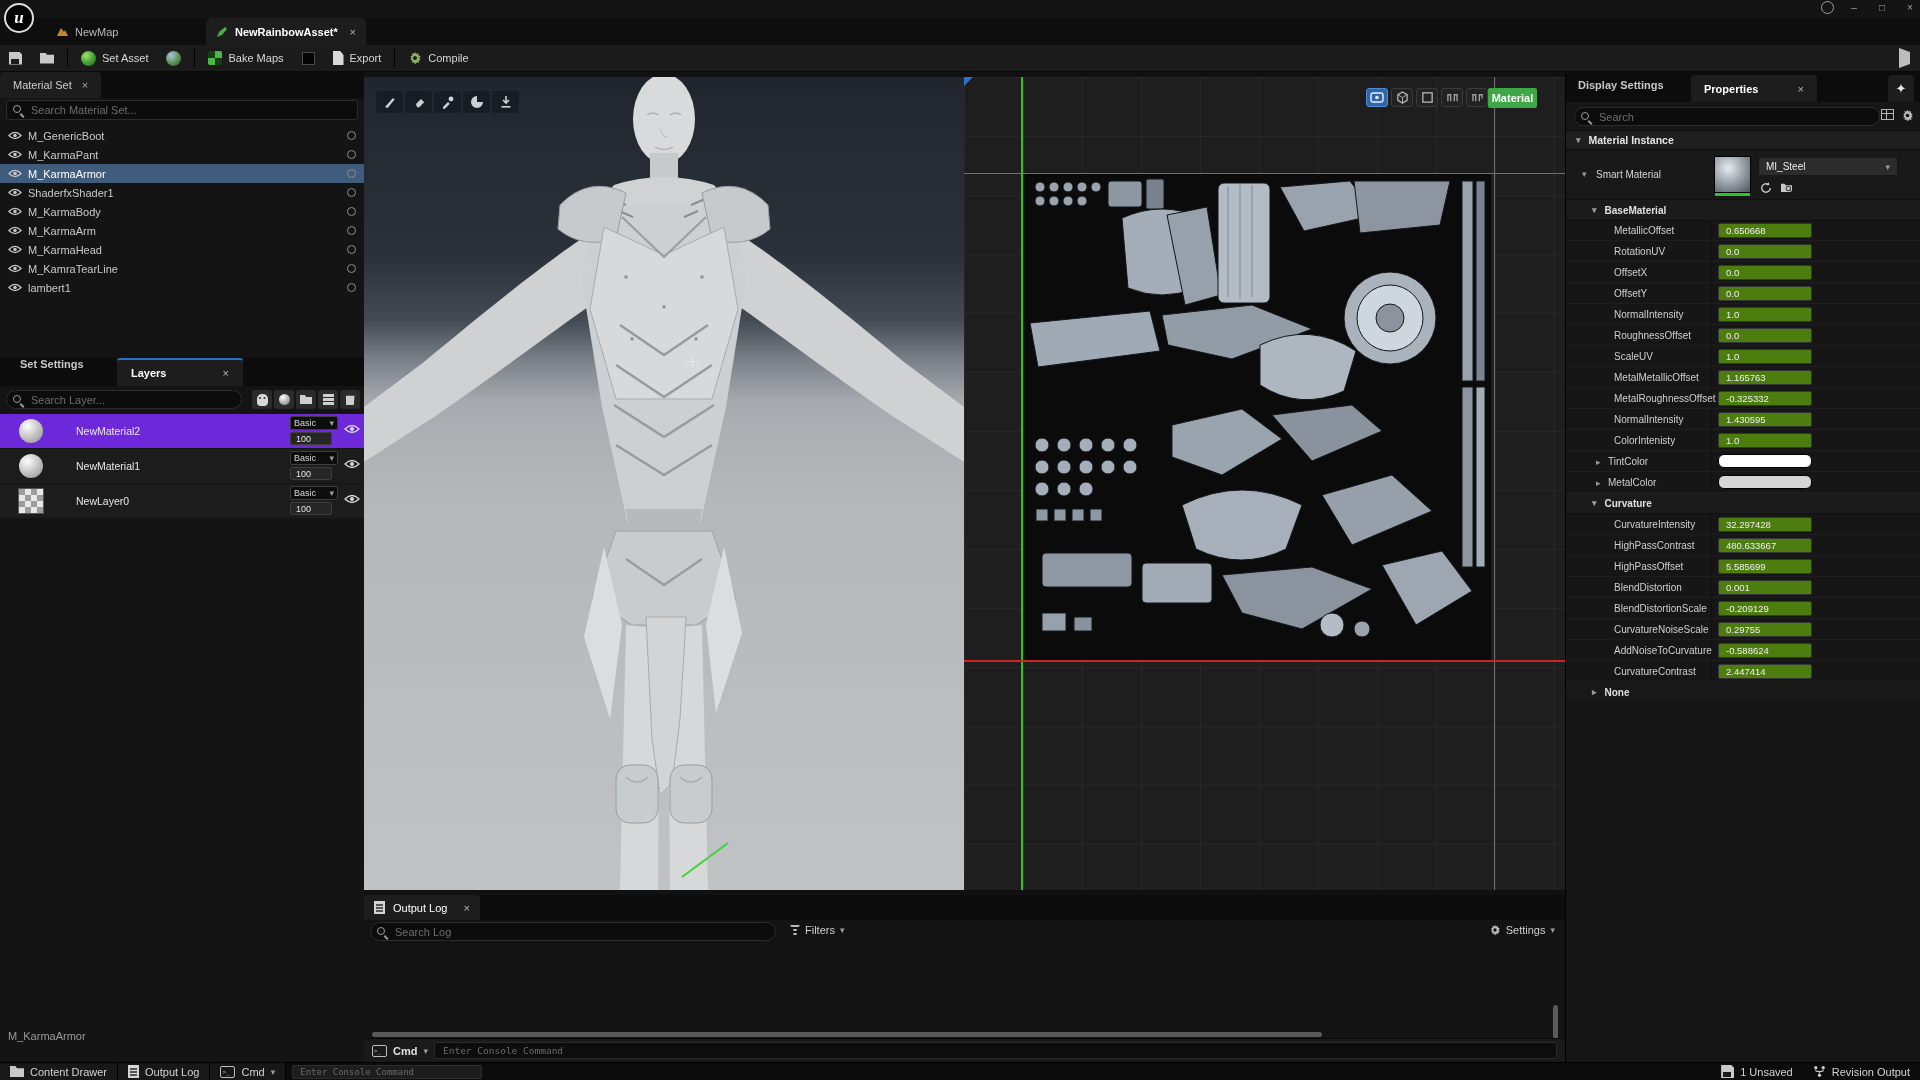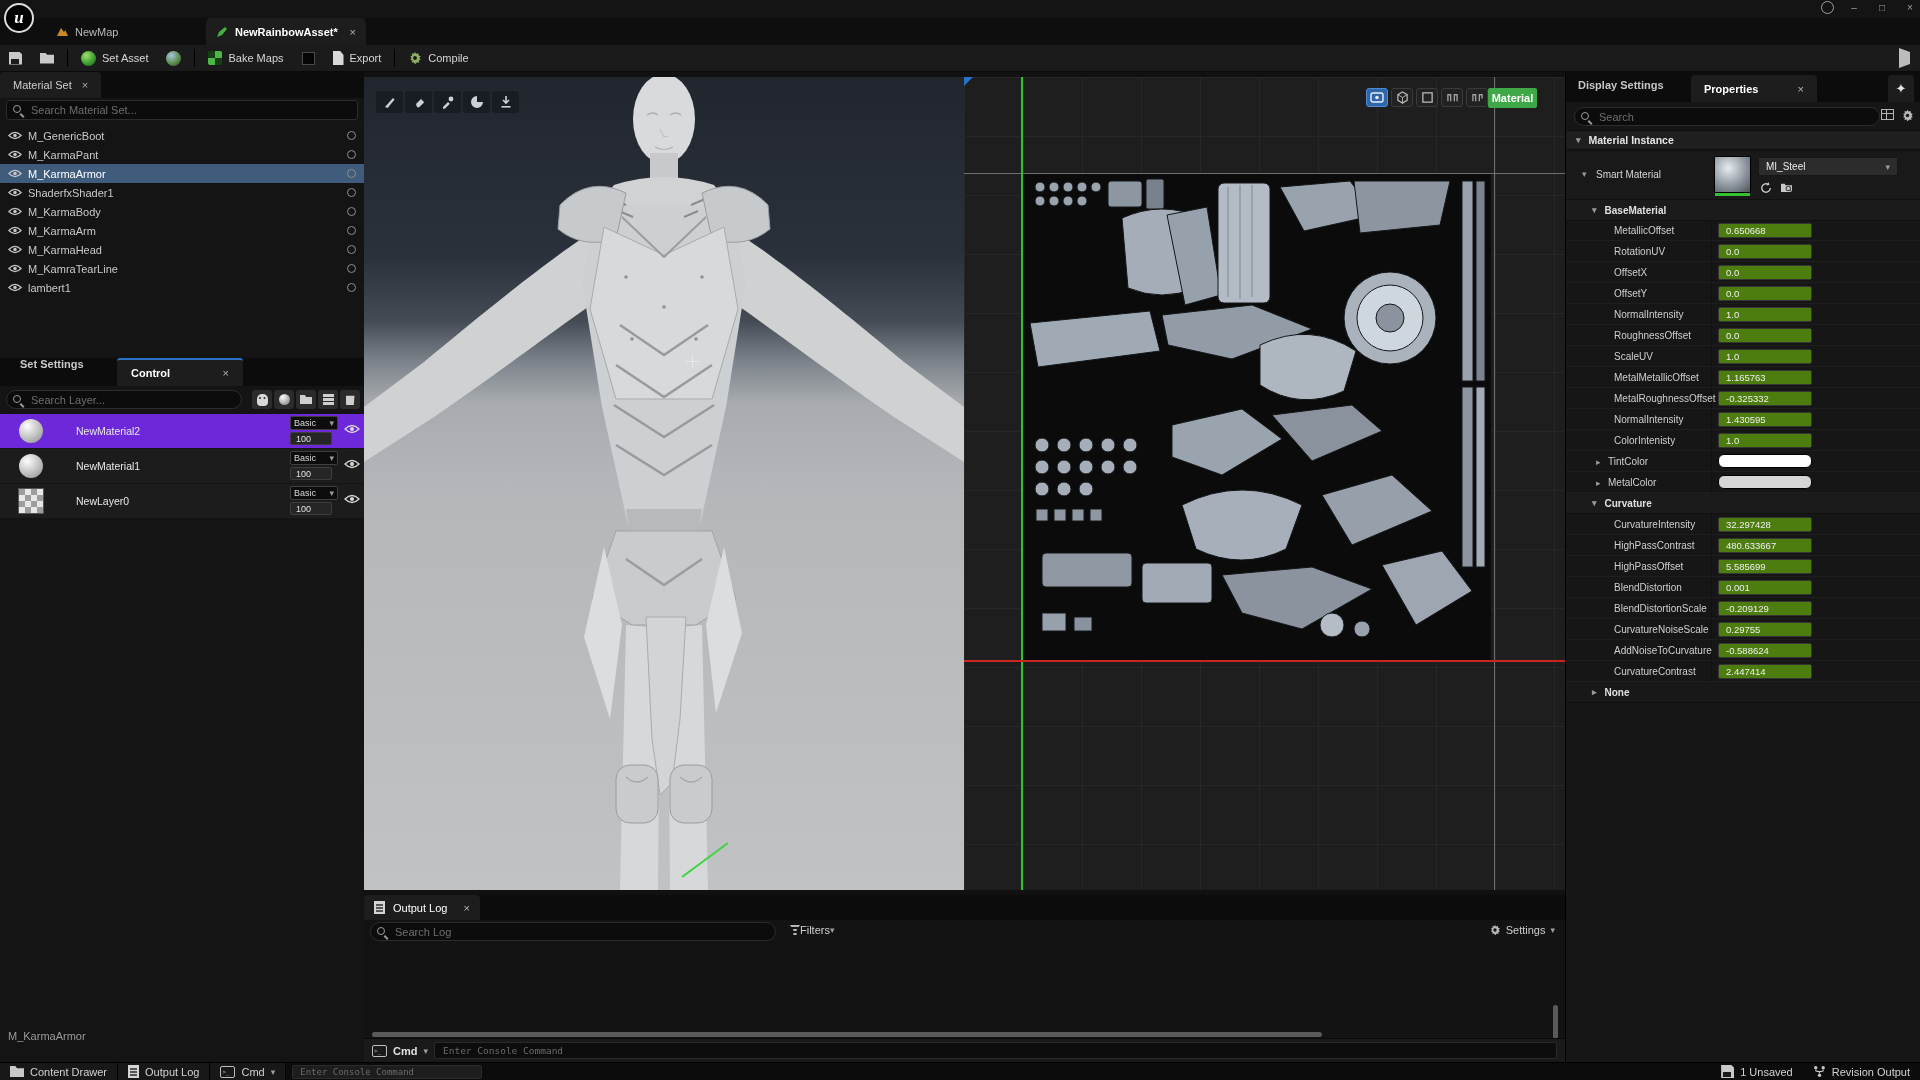--- a/index.html
+++ b/index.html
@@ -111,21 +111,21 @@
 
   
   .logpanel { position:absolute; left:364px; top:895px; width:1201px; height:167px; background:#131313; }
   .log-tabstrip { position:absolute; left:0; top:0; width:100%; height:25px; background:#0c0c0c; }
   .log-tab { position:absolute; left:0; top:0; height:25px; width:116px; background:#1d1d1d; border-radius:4px 4px 0 0;
     display:flex; align-items:center; gap:8px; padding:0 10px; color:#fff; }
   .log-doc { width:11px; height:13px; background:#d5d5d5; position:relative; }
   .log-doc:after { content:""; position:absolute; left:2px; top:3px; width:7px; height:1.5px; background:#555; box-shadow:0 3px 0 #555,0 6px 0 #555; }
   .log-searchrow { position:absolute; top:27px; left:6px; right:6px; height:20px; }
   .log-search { position:absolute; left:0; width:406px; height:19px; }
-  .filters { position:absolute; left:420px; top:2px; display:flex; align-items:center; color:#cfcfcf; }
+  .filters { position:absolute; left:420px; top:2px; display:flex; align-items:center; gap:5px; color:#cfcfcf; }
   .funnel { width:10px; height:10px; display:inline-block; background:linear-gradient(#b9b9b9 0 2px, transparent 2px 4px, #b9b9b9 4px 6px, transparent 6px 8px, #b9b9b9 8px 10px); clip-path:polygon(0 0,100% 0,66% 50%,66% 100%,34% 100%,34% 50%); }
   .log-settings { position:absolute; right:4px; top:2px; display:flex; align-items:center; gap:5px; color:#cfcfcf; }
   .log-lines { position:absolute; top:52px; left:8px; right:16px; height:82px; overflow:hidden;
     font-family:"DejaVu Sans Mono", monospace; font-size:9.5px; line-height:11.3px; color:#c6c6c6; white-space:pre; }
   .log-lines > div:first-child { margin-top:-6px; }
   .hscroll { position:absolute; left:8px; top:137px; width:950px; height:5px; background:#5a5a5a; border-radius:3px; }
   .vscroll { position:absolute; right:7px; top:110px; width:5px; height:34px; background:#5a5a5a; border-radius:3px; }
   .cmdrow { position:absolute; left:0; bottom:0; width:100%; height:24px; background:#1a1a1a; display:flex; align-items:center; padding:0 8px; gap:6px; border-top:1px solid #0a0a0a; }
   .term-ico { width:15px; height:12px; border:1.3px solid #bdbdbd; border-radius:2px; color:#bdbdbd; font-size:6px; line-height:9px; text-align:left; padding-left:1px; font-family:"DejaVu Sans Mono",monospace; }
   .cmd-label { color:#e0e0e0; font-weight:bold; }
@@ -363,21 +363,21 @@
             </svg>
           </span>
           <span class="mat-name">lambert1</span>
           <span class="link-ring"></span>
         </div>
       </div>
 
     <div class="layers-tabstrip">
       <span class="tab-setsettings">Set Settings</span>
       <div class="tab-layers">
-        <span>Control</span>
+        <span>Layers</span>
         <span style="color:#b5b5b5;font-weight:normal">×</span>
       </div>
     </div>
     <div class="layers-searchrow">
       <div class="searchbox pill layers-search">
         <span class="i-mag"></span>
         <input placeholder="Search Layer..." style="">
       </div>
       <div class="layer-toolbtns">
         <span class="ltb">

